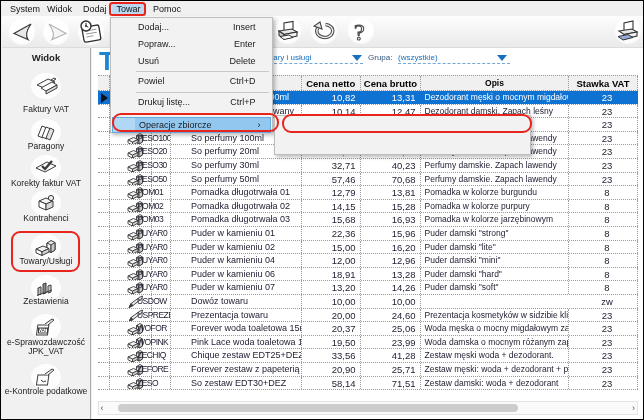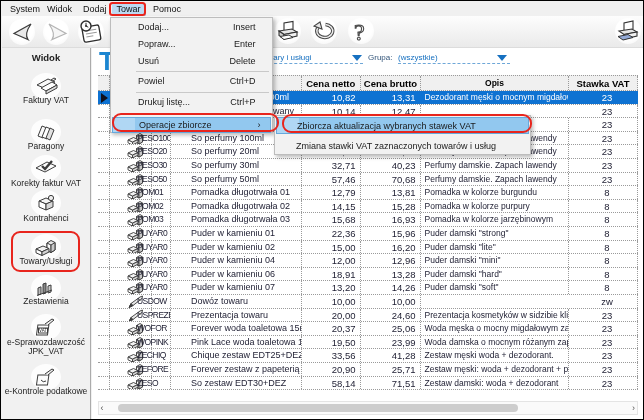--- a/index.html
+++ b/index.html
@@ -105,21 +105,21 @@
  <div class="lbl" style="top:4px;font-size:9.5px;font-weight:bold">Widok</div>
  <div class="icirc" style="top:25px"></div>
 <svg class="icw" style="top:28px" width="26" height="21" viewBox="0 0 26 21">
       <g stroke="#3c3c3c" stroke-width="1" fill="#fafafa">
         <path d="M4 9 L15 3 L22 6 L11 12 Z"></path>
         <path d="M8 12 L19 6 L24 9 L13 15 Z" fill="#fff"></path>
         <path d="M13 15 L24 9 L24 12 L13 18 Z" fill="#ddd"></path>
         <path d="M18 4 L21 2 L23 3 L20 5 Z" fill="#eee"></path>
       </g>
     </svg>
-<div class="lbl" style="top:47px">Faktury VAT</div>
+<div class="lbl" style="top:56px">Faktury VAT</div>
 <div class="icirc" style="top:71px"></div>
 <svg class="icw" style="top:74px" width="26" height="21" viewBox="0 0 26 21">
       <g stroke="#3c3c3c" stroke-width="1" fill="#fafafa">
         <path d="M5 14 L9 4 L14 6 L10 16 Z"></path>
         <path d="M9 15 L13 5 L18 7 L14 17 Z" fill="#fff"></path>
         <path d="M13 16 L17 6 L21 8 L17 18 Z" fill="#e2e2e2"></path>
       </g>
     </svg>
 <div class="lbl" style="top:93px">Paragony</div>
 <div class="icirc" style="top:107px"></div>
@@ -245,20 +245,21 @@
           <path d="M1 8 L6.5 5.5 L11 7.5 L5.5 10.2 Z" fill="#f2f2f2"></path>
           <path d="M1 8 L5.5 10.2 L5.5 13 L1 10.8 Z" fill="#fff"></path>
           <path d="M5.5 10.2 L11 7.5 L11 10.2 L5.5 13 Z" fill="#d5d5d5"></path>
         </g>
       </svg>
     </div>
     <div class="c co">SODEZPE</div>
     <div class="c na">Dezodorant perfumowany</div>
     <div class="c ne">10,14</div>
     <div class="c br">12,47</div>
+    <div class="c op">Dezodorant damski. Zapach leśny</div>
     <div class="c va">23</div>
   </div>
 <div class="row" style="top:117.2px;height:13.6px">
     <div class="c mk"></div>
     <div class="c ic">
       <svg width="17" height="14" viewBox="0 0 17 14" style="position:absolute;left:17px;top:0px">
         <g stroke="#3a3a3a" stroke-width="0.9" fill="#fff">
           <path d="M9.5 3.5 L13 1.5 L15.5 3 L15.5 10 L12 12 L9.5 10.5 Z" fill="#e8e8e8"></path>
           <path d="M9.5 3.5 L12 5 L12 12 L9.5 10.5 Z" fill="#fbfbfb"></path>
           <path d="M12 5 L15.5 3 L15.5 10 L12 12 Z" fill="#c9c9c9"></path>
@@ -698,24 +699,18 @@
       <span class="sc">Ctrl+P</span>
     </div>
  <div class="msep" style="top:95px"></div>
  <div class="mi hl" style="top:99px;height:15.5px;line-height:15.5px">
       <span class="tx">Operacje zbiorcze</span>
       <span class="sc" style="right:9px">›</span>
     </div>
 </div>
 
 <div class="menu" style="left:273px;top:113.5px;width:257px;height:40px">
- <div class="mi hl" style="top:1.5px;height:16.5px;line-height:16.5px">
-      <span class="tx" style="left:20px">Zbiorcza aktualizacja wybranych stawek VAT</span>
-    </div>
- <div class="mi" style="top:22px;height:16.5px;line-height:16.5px">
-      <span class="tx" style="left:20px">Zmiana stawki VAT zaznaczonych towarów i usług</span>
-    </div>
 </div>
 
 <div class="red" style="left:107.5px;top:0.5px;width:37px;height:14.5px;border-radius:3.5px;border-width:2px"></div>
 <div class="red" style="left:110.5px;top:112px;width:167px;height:19px"></div>
 <div class="red" style="left:281px;top:112.5px;width:250px;height:19px"></div>
 <div class="red" style="left:10px;top:230px;width:69px;height:41px"></div>
 
 </body></html>

